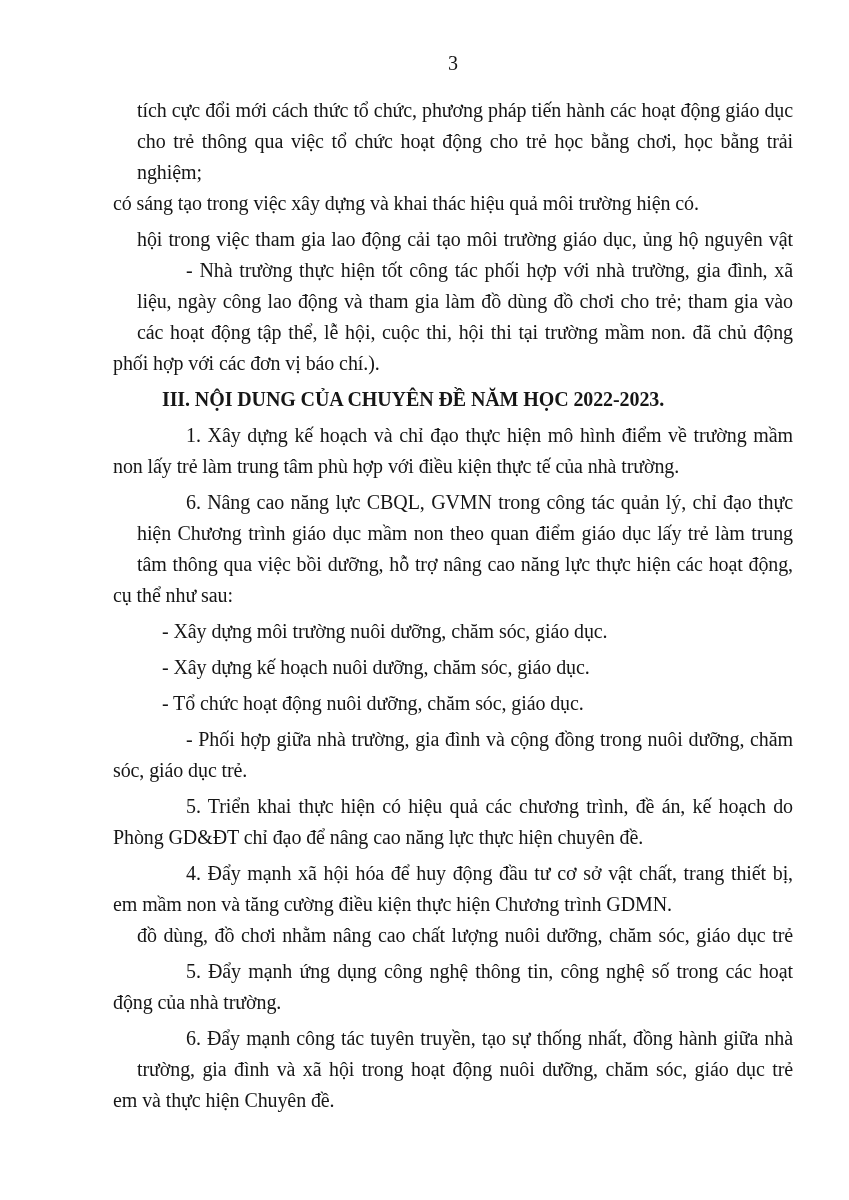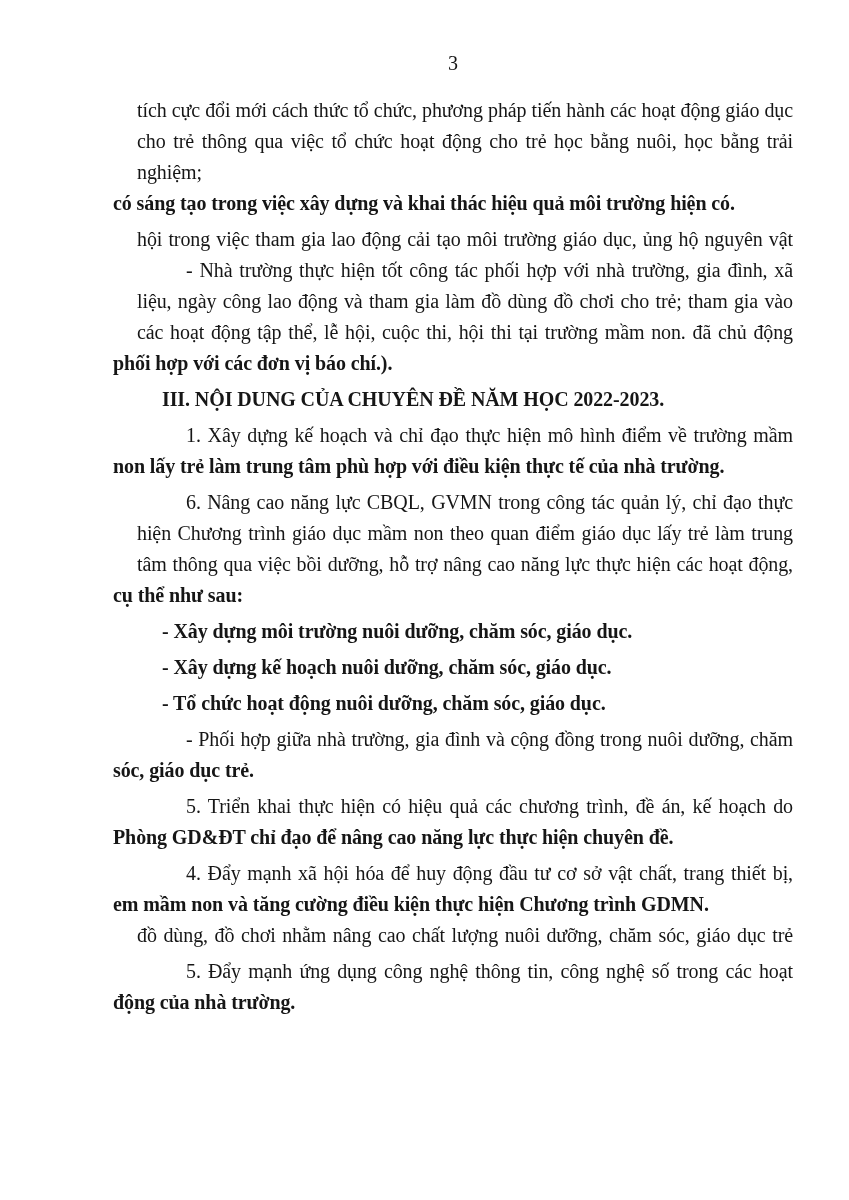--- a/index.html
+++ b/index.html
@@ -37,35 +37,34 @@
     letter-spacing: -0.1px;
   }
   .ln.just {
     text-align: justify;
     text-align-last: justify;
     margin-left: 24px;
   }
   .ln.last {
     text-align: right;
     text-align-last: left;
-    font-weight: bold;
   }
   .ln.ind {
     text-indent: 49px;
   }
 </style>
 </head>
 <body>
 
 <div class="page">
   <div class="page-number">3</div>
   <div class="doc-body">
       <div class="para">
         <div class="ln just">tích cực đổi mới cách thức tổ chức, phương pháp tiến hành các hoạt động giáo dục</div>
-        <div class="ln just">cho trẻ thông qua việc tổ chức hoạt động cho trẻ học bằng nuôi, học bằng trải nghiệm;</div>
+        <div class="ln just">cho trẻ thông qua việc tổ chức hoạt động cho trẻ học bằng chơi, học bằng trải nghiệm;</div>
         <div class="ln last">có sáng tạo trong việc xây dựng và khai thác hiệu quả môi trường hiện có.</div>
       </div>
       <div class="para">
         <div class="ln just">hội trong việc tham gia lao động cải tạo môi trường giáo dục, ủng hộ nguyên vật</div>
         <div class="ln just ind">- Nhà trường thực hiện tốt công tác phối hợp với nhà trường, gia đình, xã</div>
         <div class="ln just">liệu, ngày công lao động và tham gia làm đồ dùng đồ chơi cho trẻ; tham gia vào</div>
         <div class="ln just">các hoạt động tập thể, lễ hội, cuộc thi, hội thi tại trường mầm non. đã chủ động</div>
         <div class="ln last">phối hợp với các đơn vị báo chí.).</div>
       </div>
       <div class="para head">
@@ -100,14 +99,19 @@
       </div>
       <div class="para">
         <div class="ln just ind">4. Đẩy mạnh xã hội hóa để huy động đầu tư cơ sở vật chất, trang thiết bị,</div>
         <div class="ln last">em mầm non và tăng cường điều kiện thực hiện Chương trình GDMN.</div>
         <div class="ln just">đồ dùng, đồ chơi nhằm nâng cao chất lượng nuôi dưỡng, chăm sóc, giáo dục trẻ</div>
       </div>
       <div class="para">
         <div class="ln just ind">5. Đẩy mạnh ứng dụng công nghệ thông tin, công nghệ số trong các hoạt</div>
         <div class="ln last">động của nhà trường.</div>
       </div>
+      <div class="para">
+        <div class="ln just ind">6. Đẩy mạnh công tác tuyên truyền, tạo sự thống nhất, đồng hành giữa nhà</div>
+        <div class="ln just">trường, gia đình và xã hội trong hoạt động nuôi dưỡng, chăm sóc, giáo dục trẻ</div>
+        <div class="ln last">em và thực hiện Chuyên đề.</div>
+      </div>
     </div>
 </div>
 
 </body></html>

